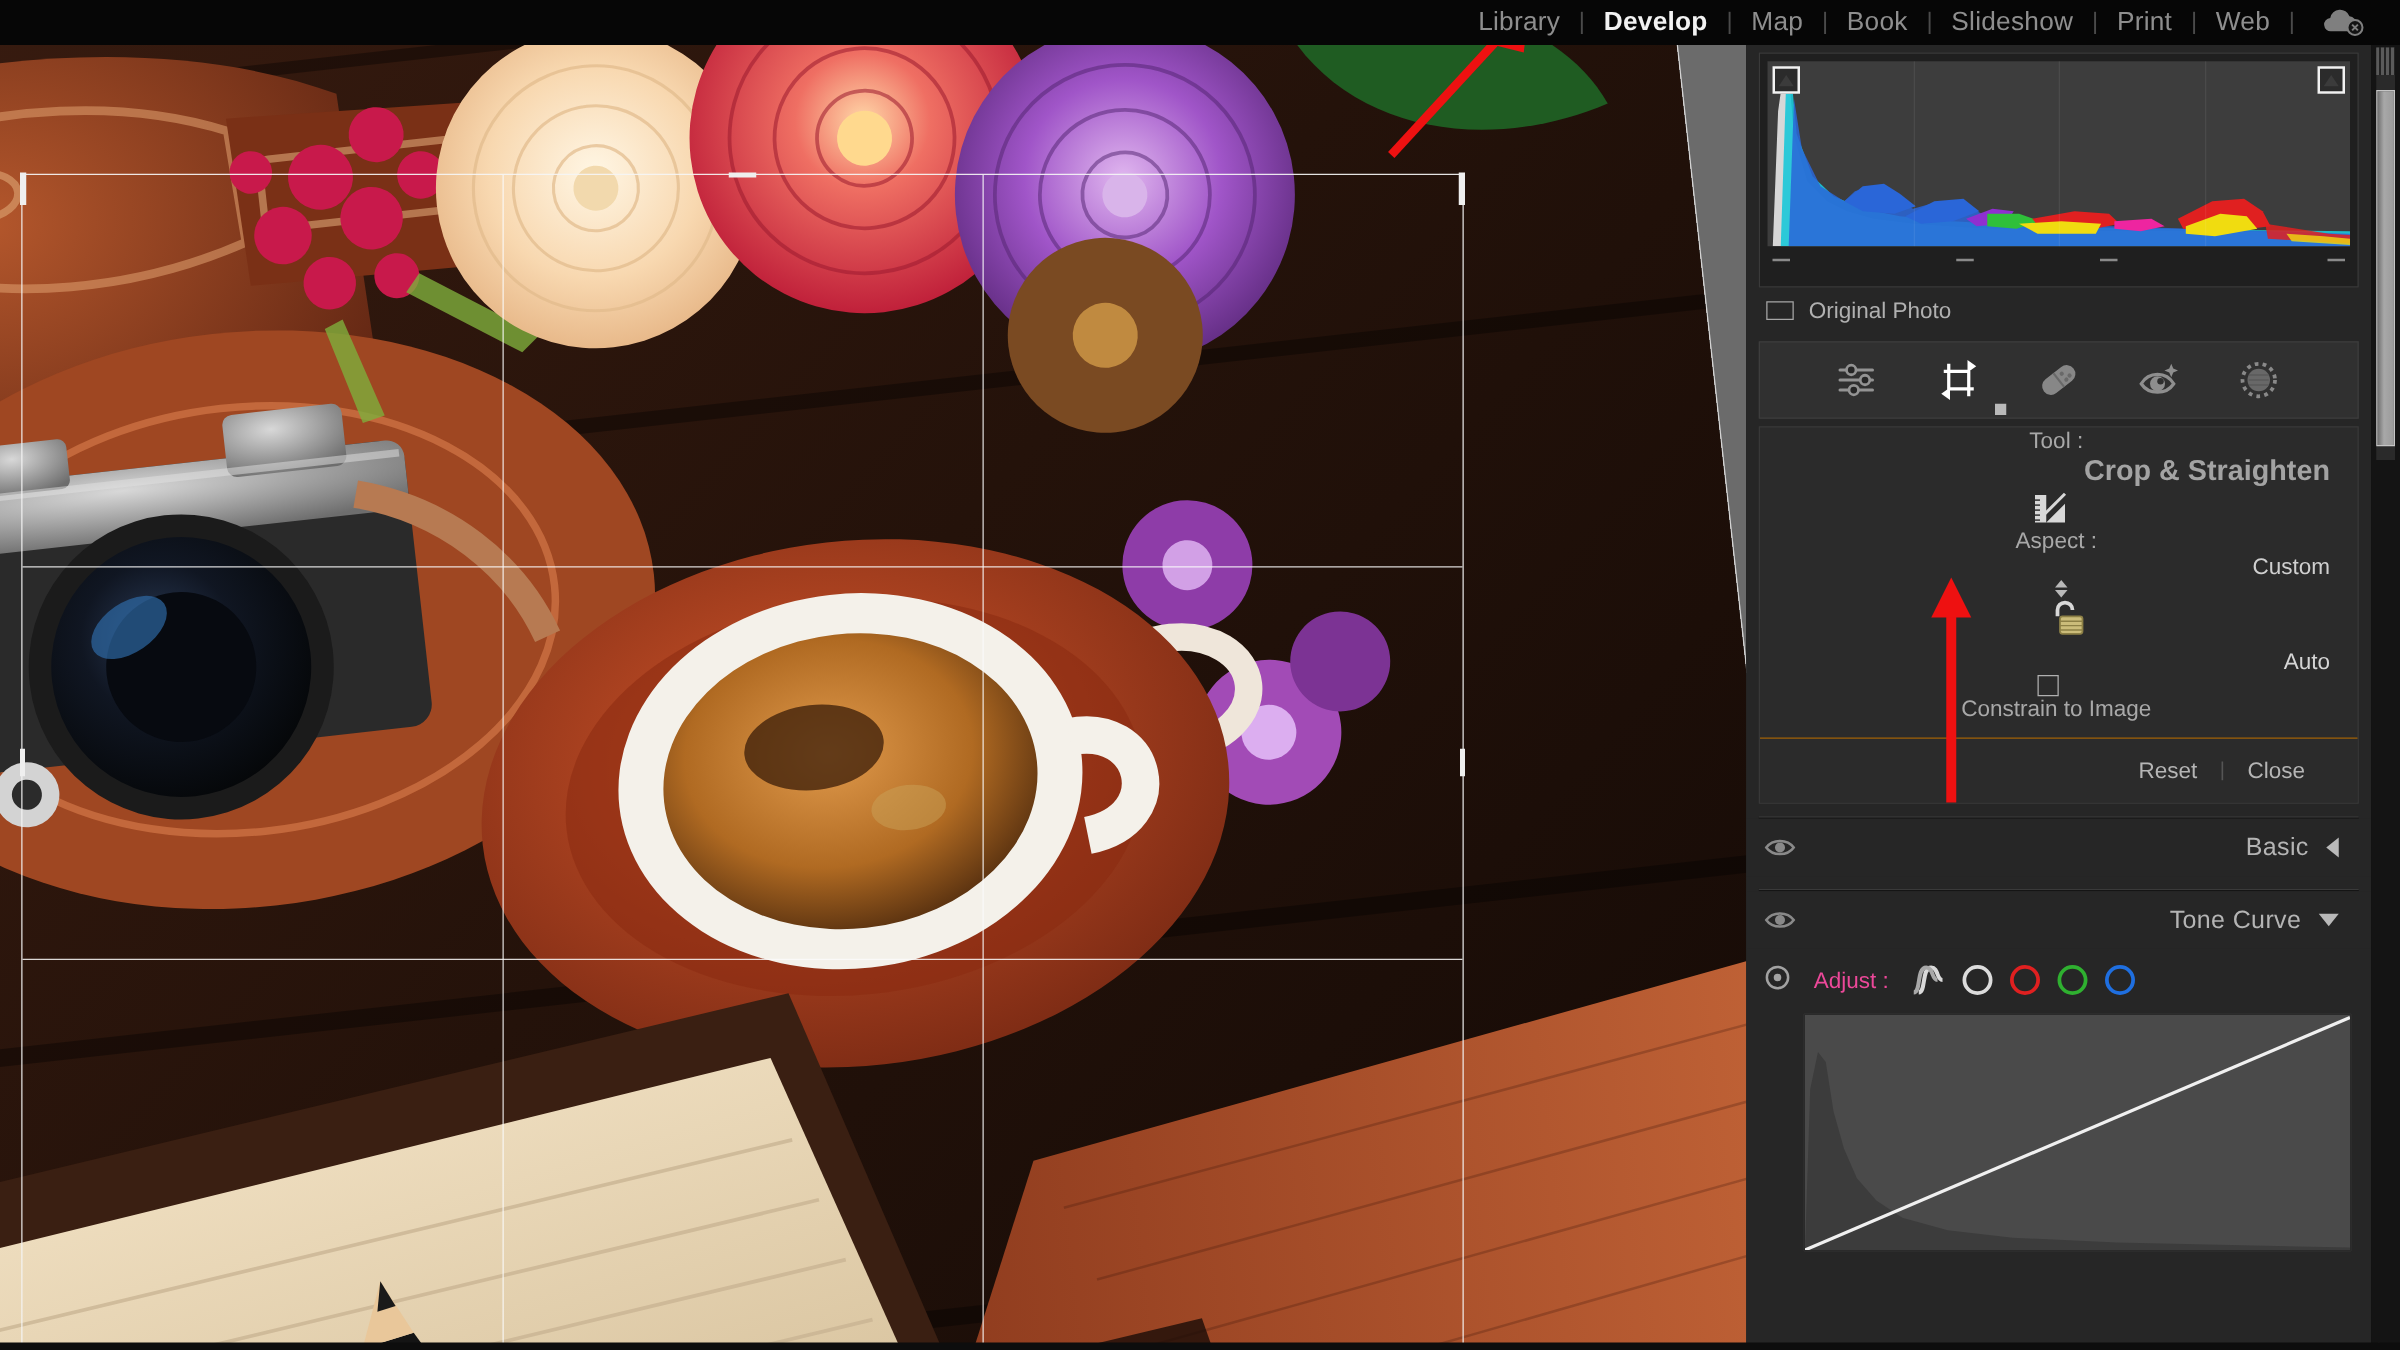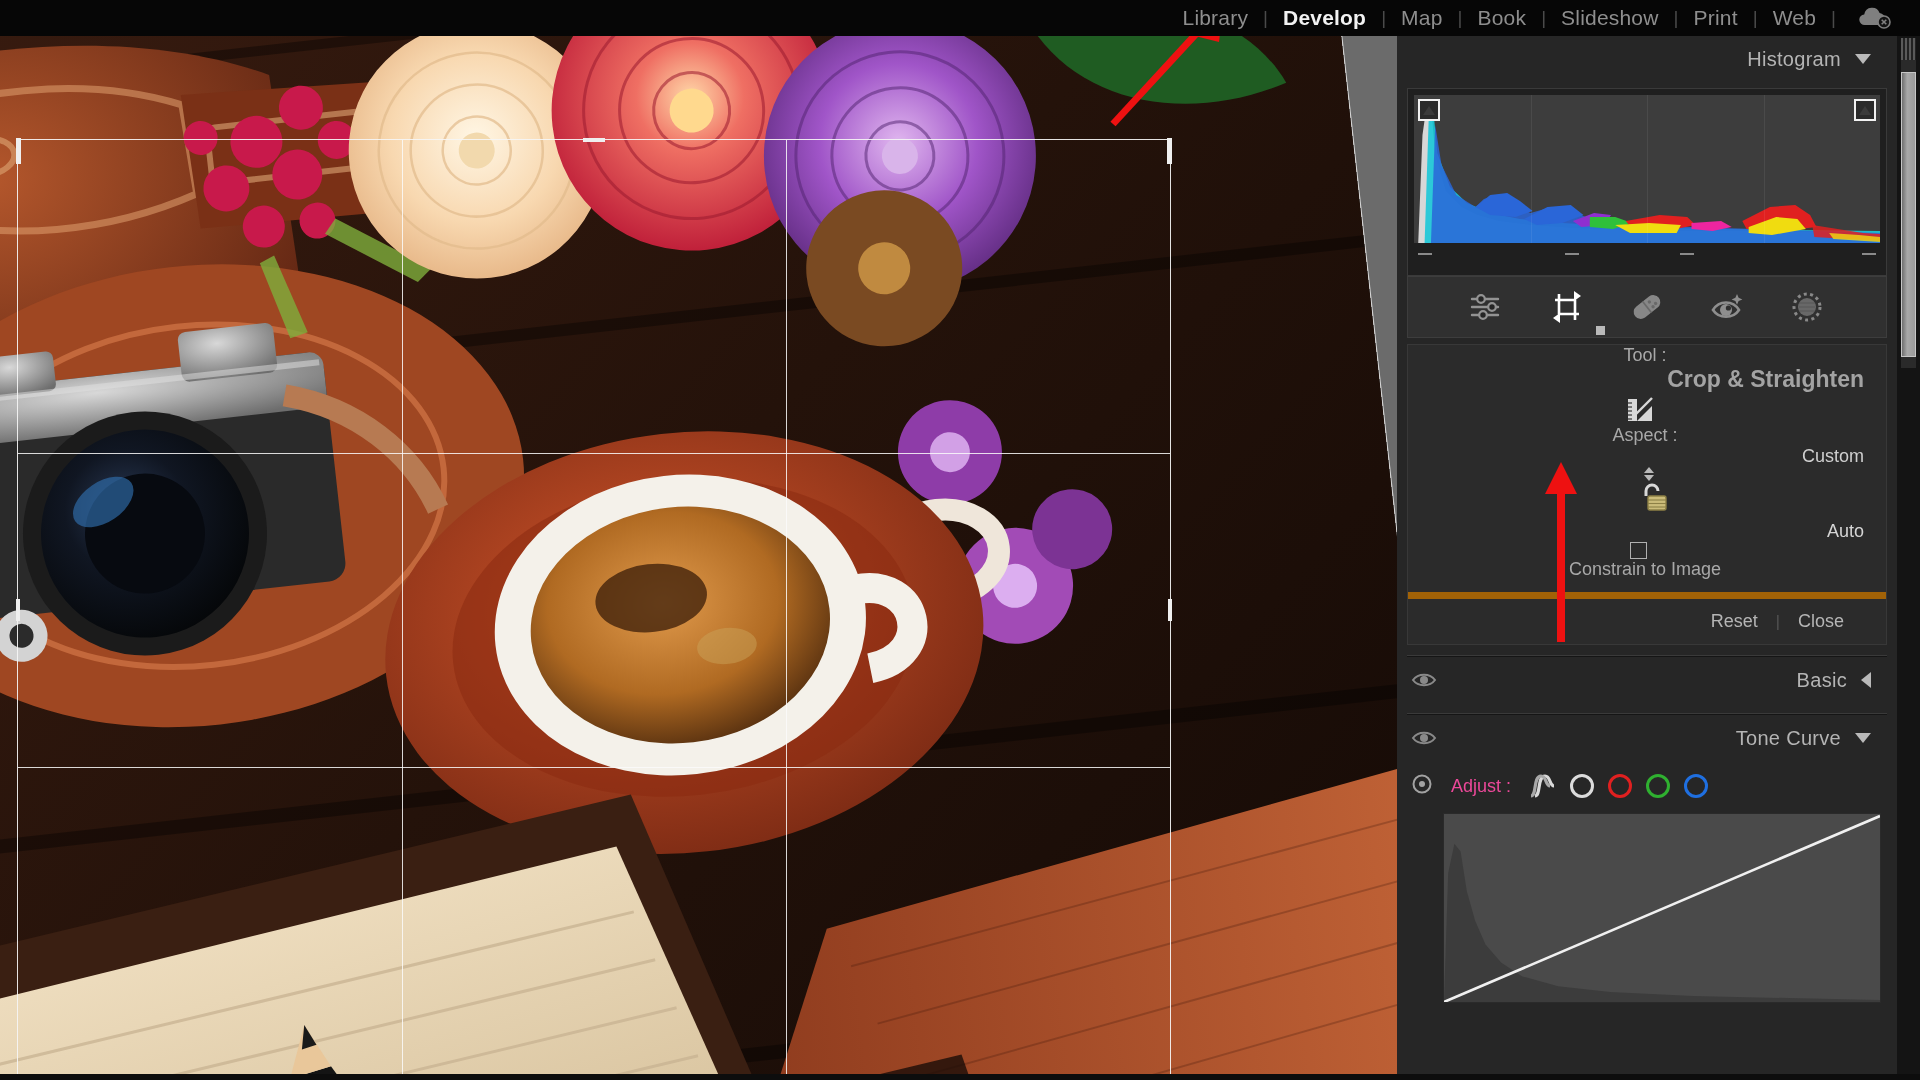--- a/index.html
+++ b/index.html
@@ -128,21 +128,21 @@
   .slider-knob {
     position:absolute; left:58%; top:50%; width:15px; height:15px; margin-left:-7px; margin-top:-7px;
     background:#d6d6d6; border-radius:50% 50% 50% 50%/60% 60% 40% 40%;
   }
   .angle-val { width:64px; text-align:right; font-size:18px; color:#cfcfcf; }
 
   .chk { width:17px; height:17px; border:1.6px solid #b0b0b0; margin-right:14px; flex:0 0 auto; }
 
   .cp-footer {
     display:flex; align-items:center; justify-content:flex-end; gap:0;
-    height:52px; padding-right:24px; border-top:7px solid #a16207; background:#2b2b2b;
+    height:52px; padding-right:24px; border-top:1px solid #a16207; background:#2b2b2b;
   }
   .cp-footer .fbtn { font-size:18px; color:#b5b5b5; padding:0 18px; cursor:pointer; }
   .cp-footer .fsep { color:#555; }
 
   .sep-line { height:2px; background:#151515; margin:10px 10px 0 10px; border-top:1px solid #3a3a3a; }
 
   
   #tc-adjust { display:flex; align-items:center; gap:0; padding:10px 0 8px 14px; }
   #tc-adjust .tgt { margin-right:18px; opacity:.8; }
   #tc-adjust .alabel { font-size:18px; color:#ec4899; margin-right:18px; }
@@ -409,24 +409,20 @@
     </div>
 
     <svg class="arrow" style="left:1095px;top:-30px;width:140px;height:130px">
       <path d="M18 118 L 112 16" stroke="#ee1111" stroke-width="7"></path>
       <path d="M128 2 L 100 30 L 124 36 Z" fill="#ee1111"></path>
     </svg>
   </div>
 
   <div id="rightpanel">
 
-    <div class="panel-header">
-      <span class="ph-title">Histogram</span>
-      <span class="tri tri-down"></span>
-    </div>
 
     <div id="histo-box">
       <div id="histo-plot">
         <div class="gridline" style="left:25%"></div>
         <div class="gridline" style="left:50%"></div>
         <div class="gridline" style="left:75%"></div>
         <svg viewBox="0 0 440 148" preserveAspectRatio="none">
 
           <path d="M0 148 L4 148 L8 40 L12 10 L16 8 L20 60 L30 96 L45 112 L60 120 L80 126 L110 130 L150 133 L200 135 L260 136 L320 136 L380 137 L440 138 L440 148 Z" fill="#d7d7d7"></path>
           <path d="M10 148 L14 20 L18 12 L22 58 L34 92 L50 108 L72 118 L100 124 L140 128 L190 131 L240 133 L300 134 L360 135 L440 136 L440 148 Z" fill="#19c8d8" opacity=".9"></path>
@@ -451,20 +447,24 @@
           </div>
       </div>
       <div id="histo-ticks">
         <span style="left:4px"></span>
           <span style="left:32.5%"></span>
         <span style="left:57%"></span>
           <span style="right:4px"></span>
       </div>
     </div>
 
+    <div class="orig-row">
+      <span class="orig-rect"></span>
+      <span class="lbl">Original Photo</span>
+    </div>
 
     <div id="toolstrip">
       <div class="tool-btn">
         <svg width="36" height="32" viewBox="0 0 36 32">
           <g stroke="#d0d0d0" stroke-width="2.4" fill="none" stroke-linecap="round">
             <path d="M3 8 h26"></path>
               <path d="M3 16 h26"></path>
               <path d="M3 24 h26"></path>
           </g>
           <g fill="#1f1f1f" stroke="#d0d0d0" stroke-width="2.2">

